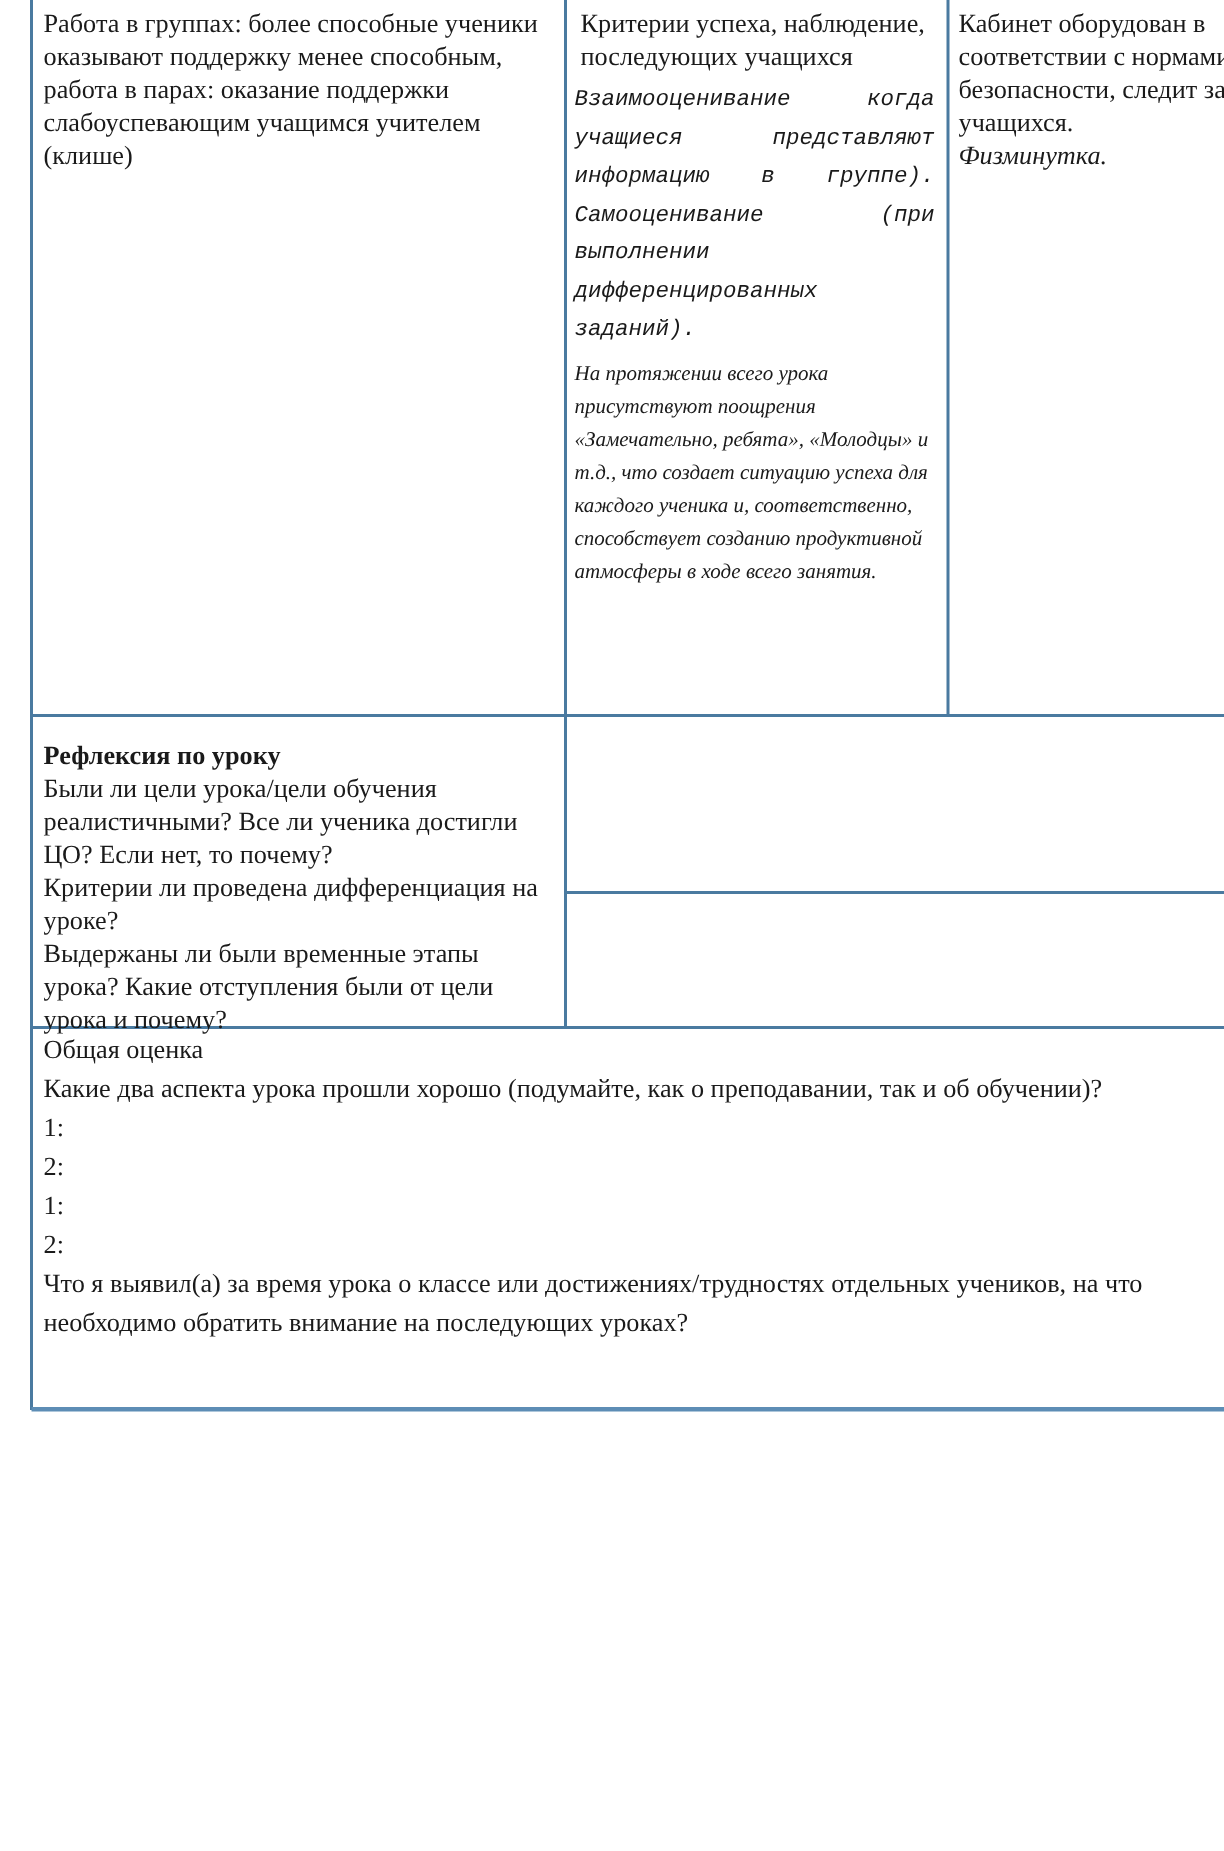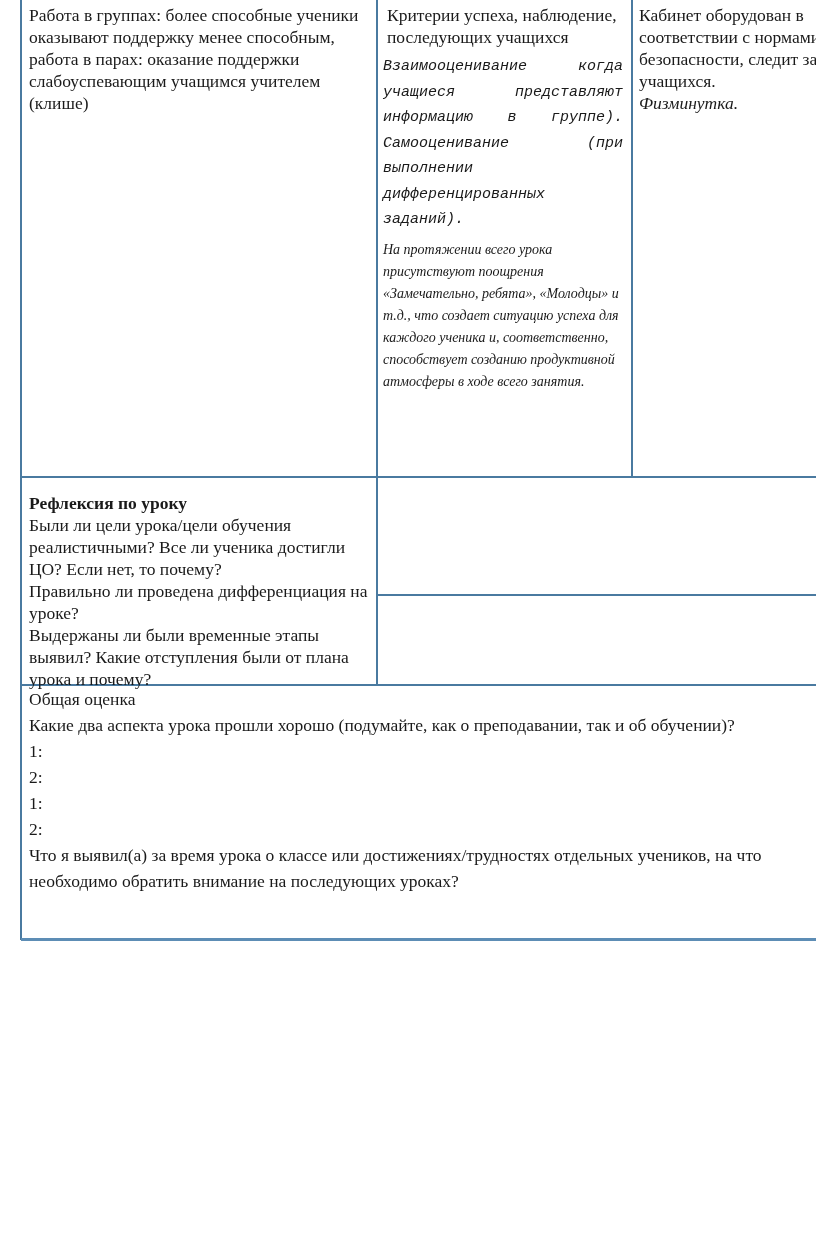--- a/index.html
+++ b/index.html
@@ -40,22 +40,22 @@
   </div>
 
   <div style="position:absolute; left:639px; top:4px; width:260px;">
     <p class="t" style="margin:0;">Кабинет оборудован в соответствии с нормами безопасности, следит за осанками учащихся.</p>
     <p class="t i" style="margin:0;">Физминутка.</p>
   </div>
 
   <div style="position:absolute; left:29px; top:480px; width:340px;margin-top:12px;">
     <p class="t b">Рефлексия по уроку</p>
     <p class="t">Были ли цели урока/цели обучения реалистичными? Все ли ученика достигли ЦО? Если нет, то почему?</p>
-    <p class="t">Правильно ли проведена дифференциация на уроке?</p>
-    <p class="t">Выдержаны ли были временные этапы выявил? Какие отступления были от плана урока и почему?</p>
+    <p class="t">Критерии ли проведена дифференциация на уроке?</p>
+    <p class="t">Выдержаны ли были временные этапы урока? Какие отступления были от цели урока и почему?</p>
   </div>
 
   <div style="position:absolute; left:378px; top:478px; width:438px; height:116px;"></div>
   <div style="position:absolute; left:378px; top:596px; width:438px; height:88px;"></div>
 
   <div style="position:absolute; left:29px; top:686px; width:800px;">
     <p class="q">Общая оценка</p>
     <p class="q" style="white-space:nowrap;">Какие два аспекта урока прошли хорошо (подумайте, как о преподавании, так и об обучении)?</p>
     <p class="q">1:</p>
     <p class="q">2:</p>

